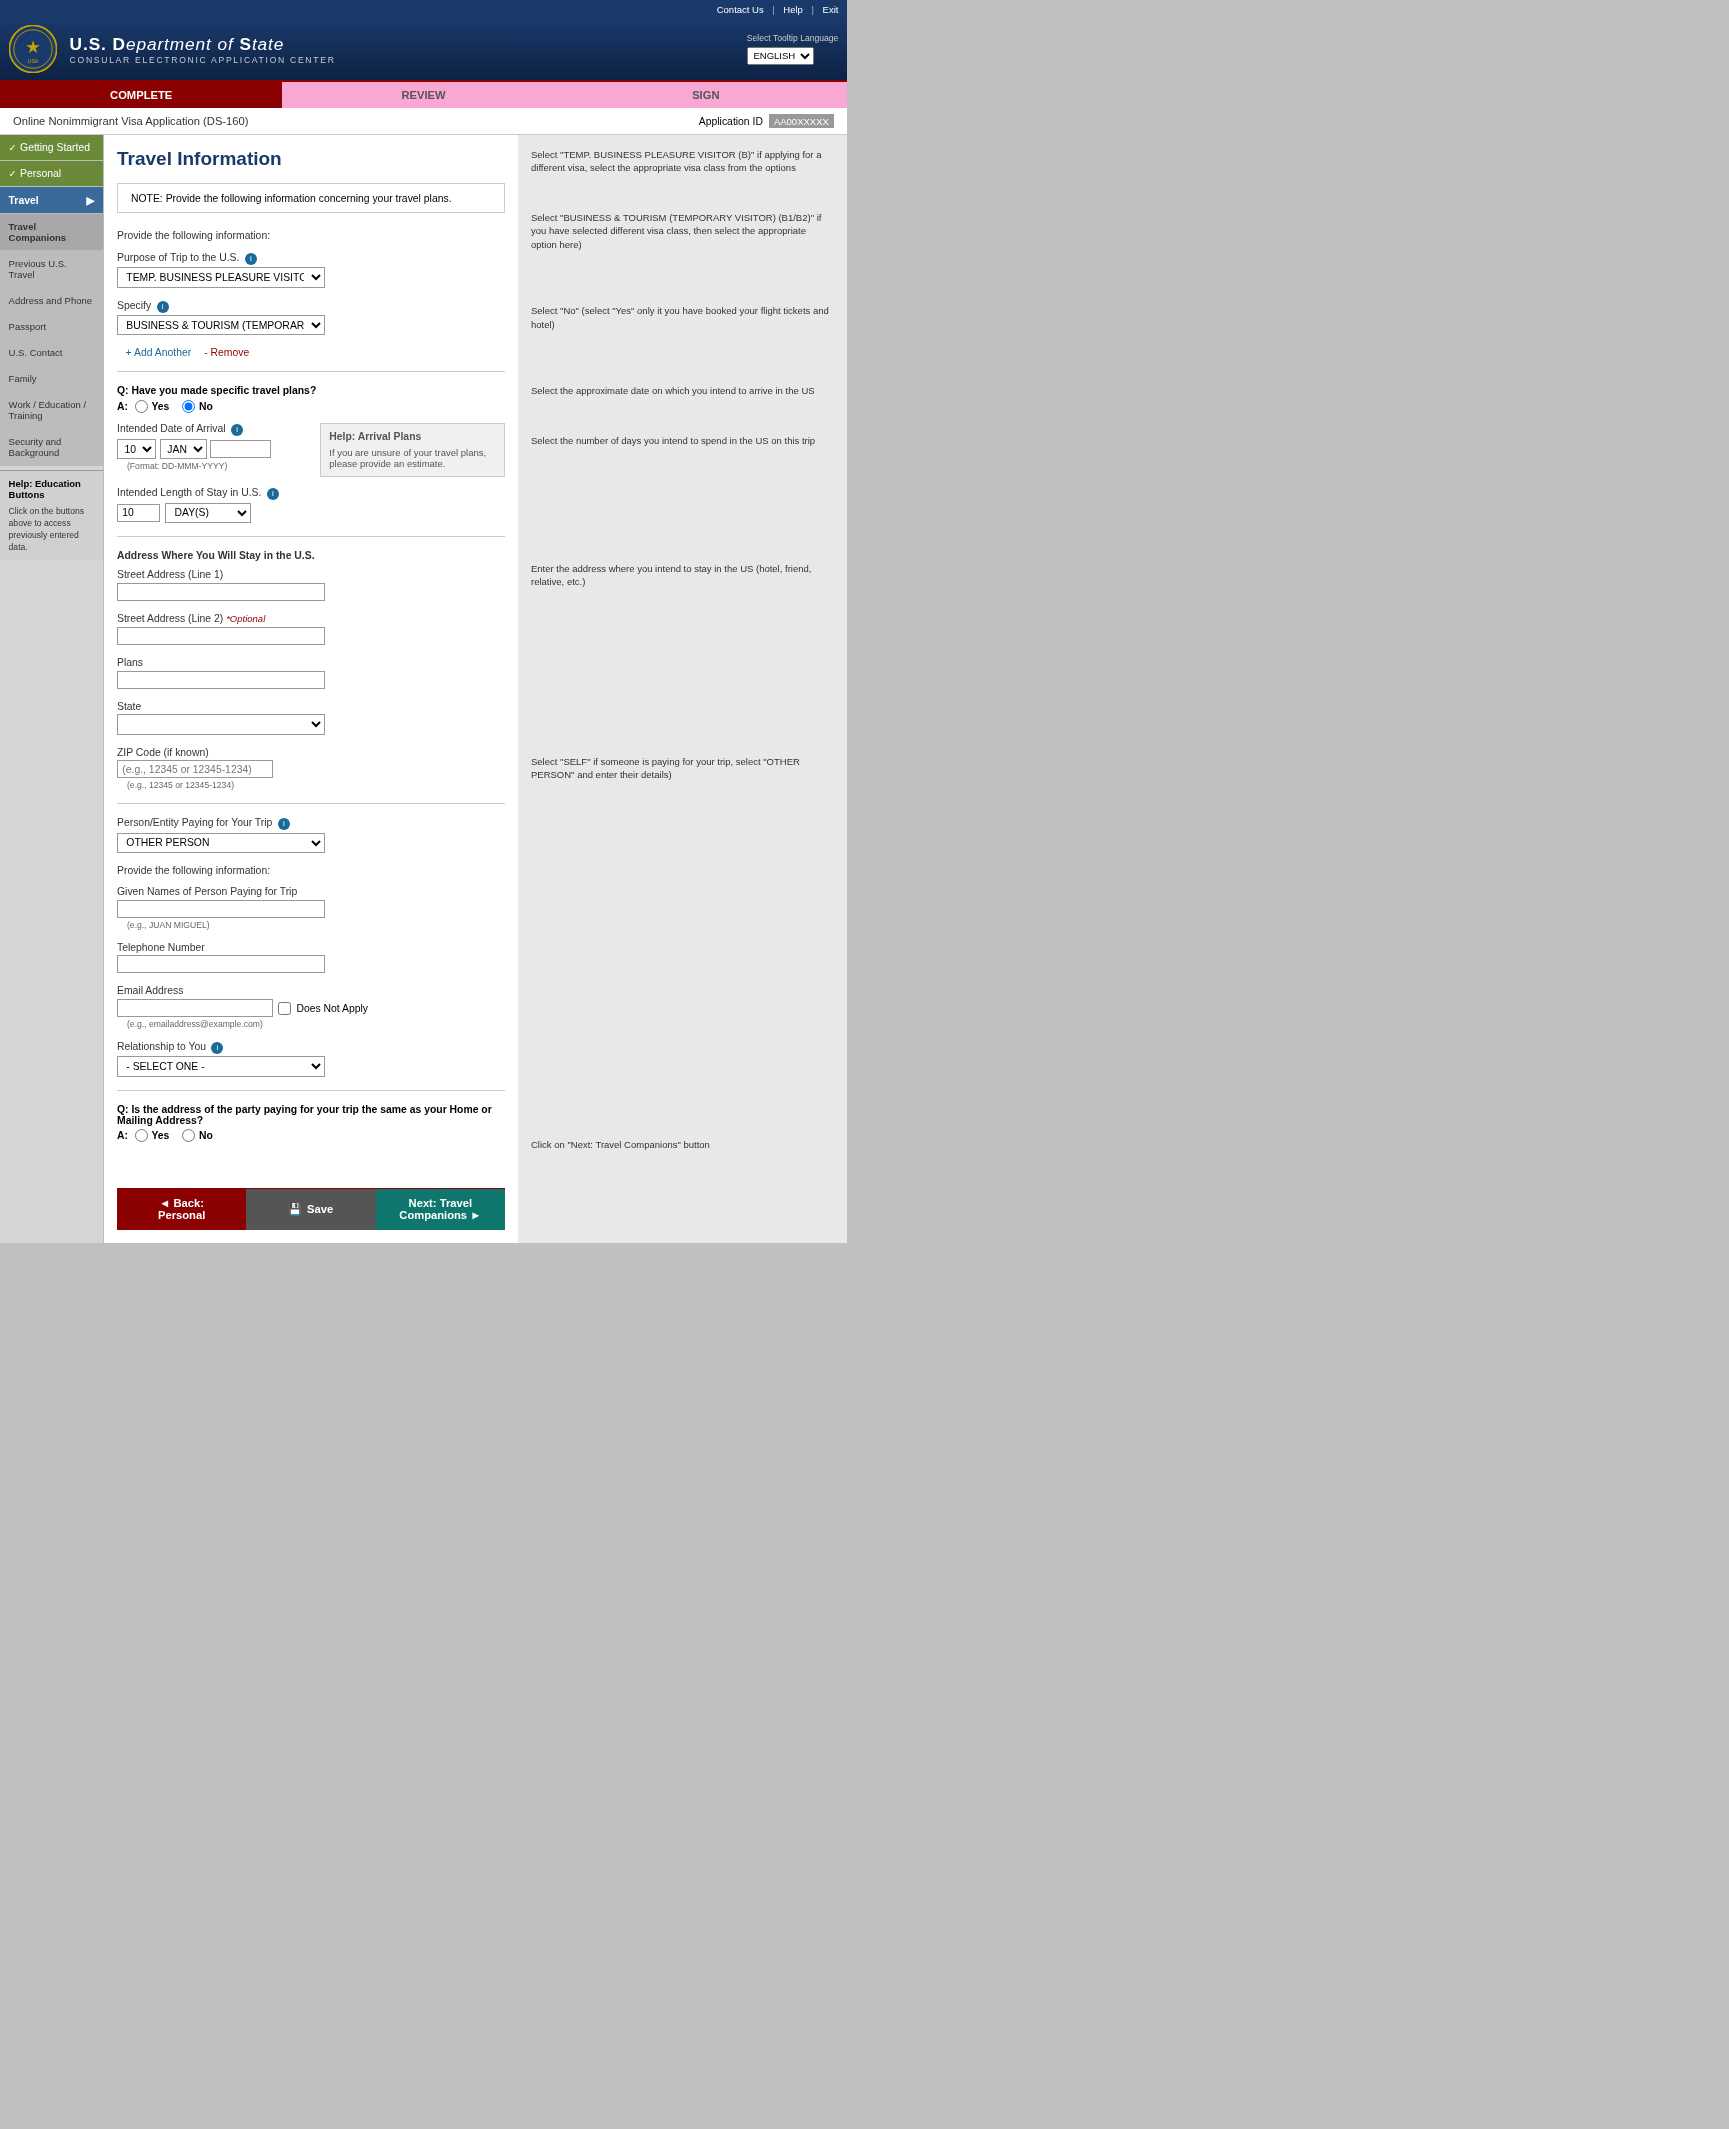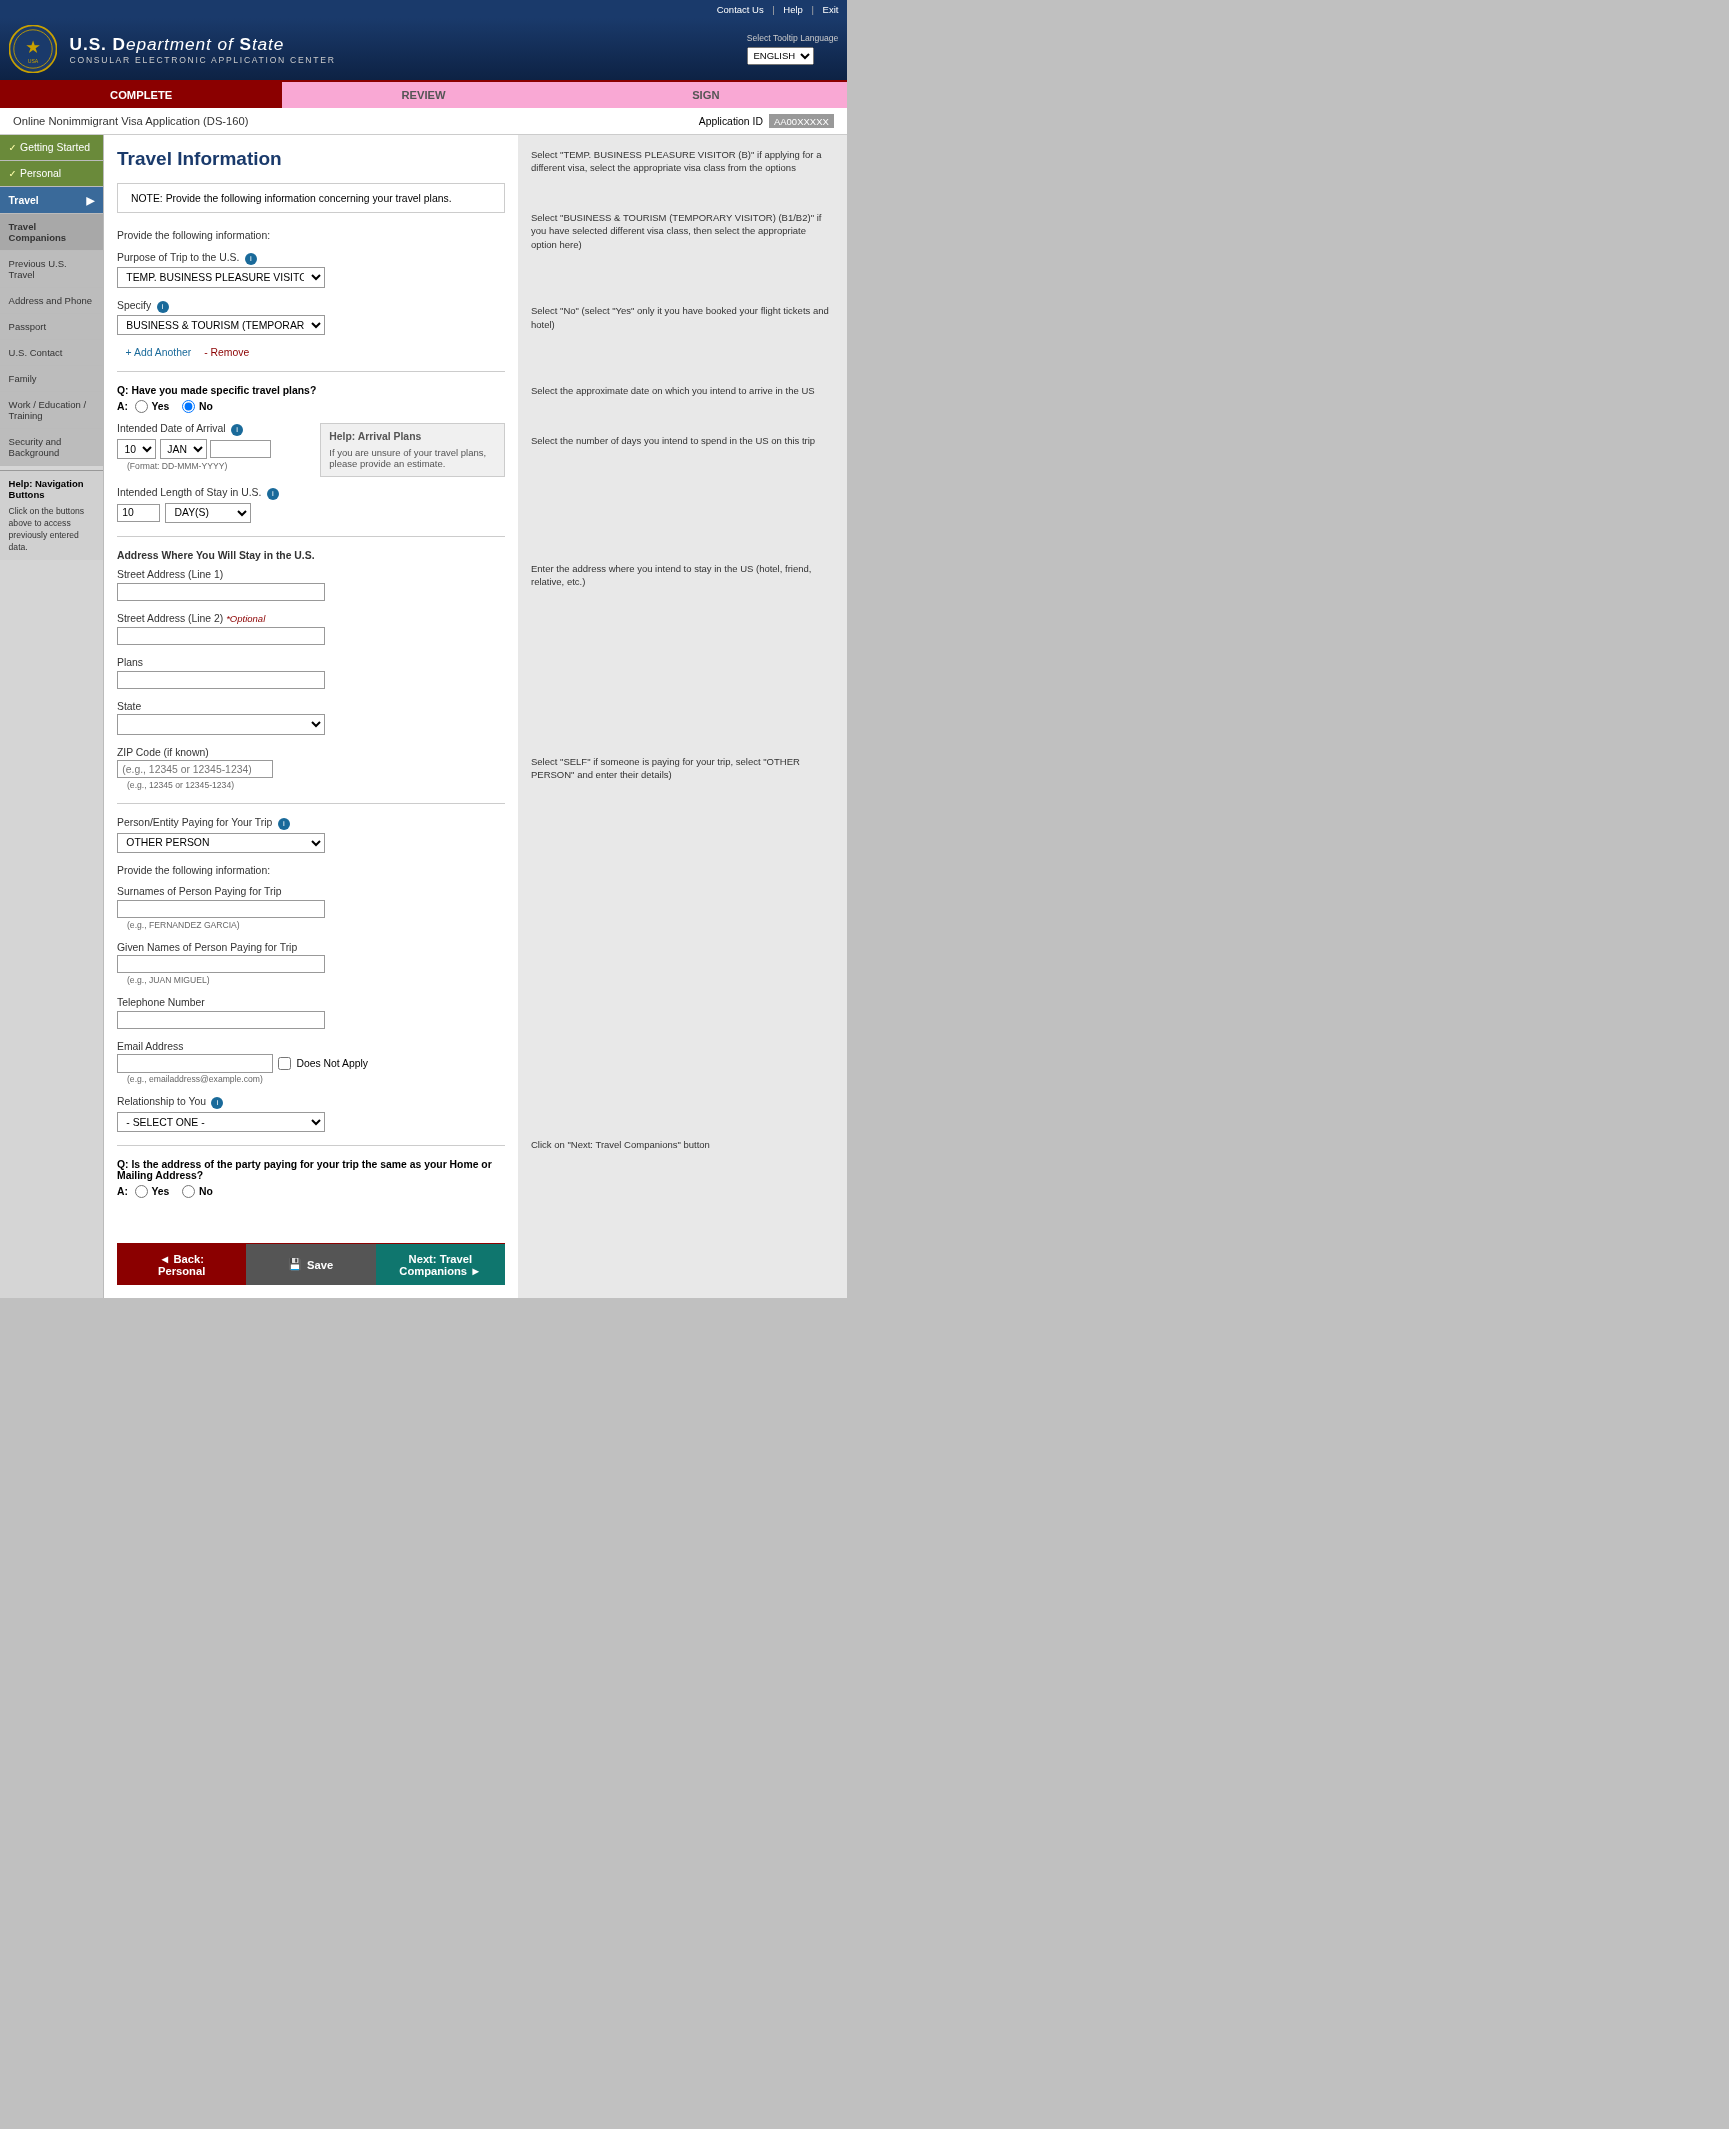--- a/index.html
+++ b/index.html
@@ -181,21 +181,21 @@
         <span>Family</span>
       </div>
       <div class="sidebar-item sub">
         <span>Work / Education / Training</span>
       </div>
       <div class="sidebar-item sub">
         <span>Security and Background</span>
       </div>
 
       <div class="sidebar-help">
-        <div class="help-title">Help: Navigation Buttons</div>
+        <div class="help-title">Help: Education Buttons</div>
         <div class="help-text">Click on the buttons above to access previously entered data.</div>
       </div>
     </div>
 
     <div style="display:flex; flex:1;">
 
       <div class="content">
 
         <h1 class="page-title">Travel Information</h1>
 
@@ -329,25 +329,20 @@
             <span>Person/Entity Paying for Your Trip</span>
             <span class="info-icon">i</span>
           </div>
           <select class="field-select">
             <option>OTHER PERSON</option>
           </select>
         </div>
 
         <div class="section-label">Provide the following information:</div>
 
-        <div class="field-group">
-          <div class="field-label">Surnames of Person Paying for Trip</div>
-          <input type="text" class="field-input" style="width: 208px;" placeholder="">
-          <div class="field-hint">(e.g., FERNANDEZ GARCIA)</div>
-        </div>
 
         <div class="field-group">
           <div class="field-label">Given Names of Person Paying for Trip</div>
           <input type="text" class="field-input" style="width: 208px;" placeholder="">
           <div class="field-hint">(e.g., JUAN MIGUEL)</div>
         </div>
 
         <div class="field-group">
           <div class="field-label">Telephone Number</div>
           <input type="text" class="field-input" style="width: 208px;">

